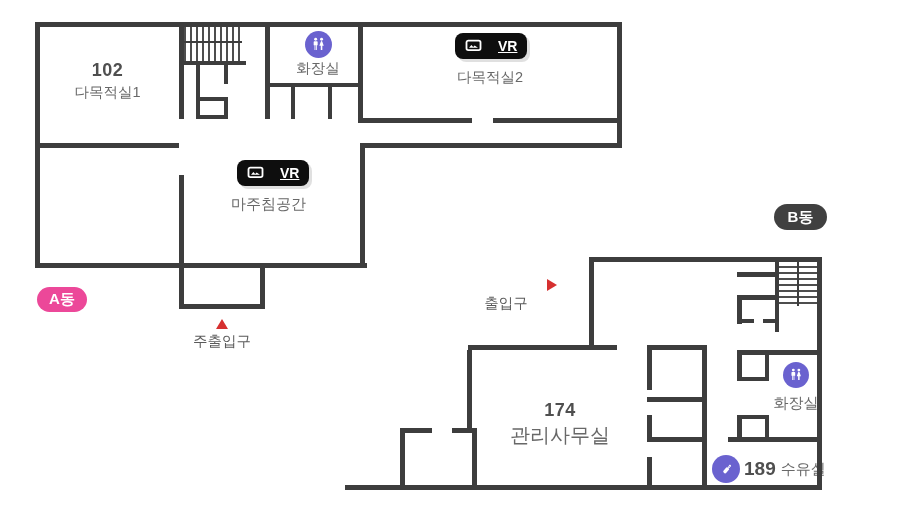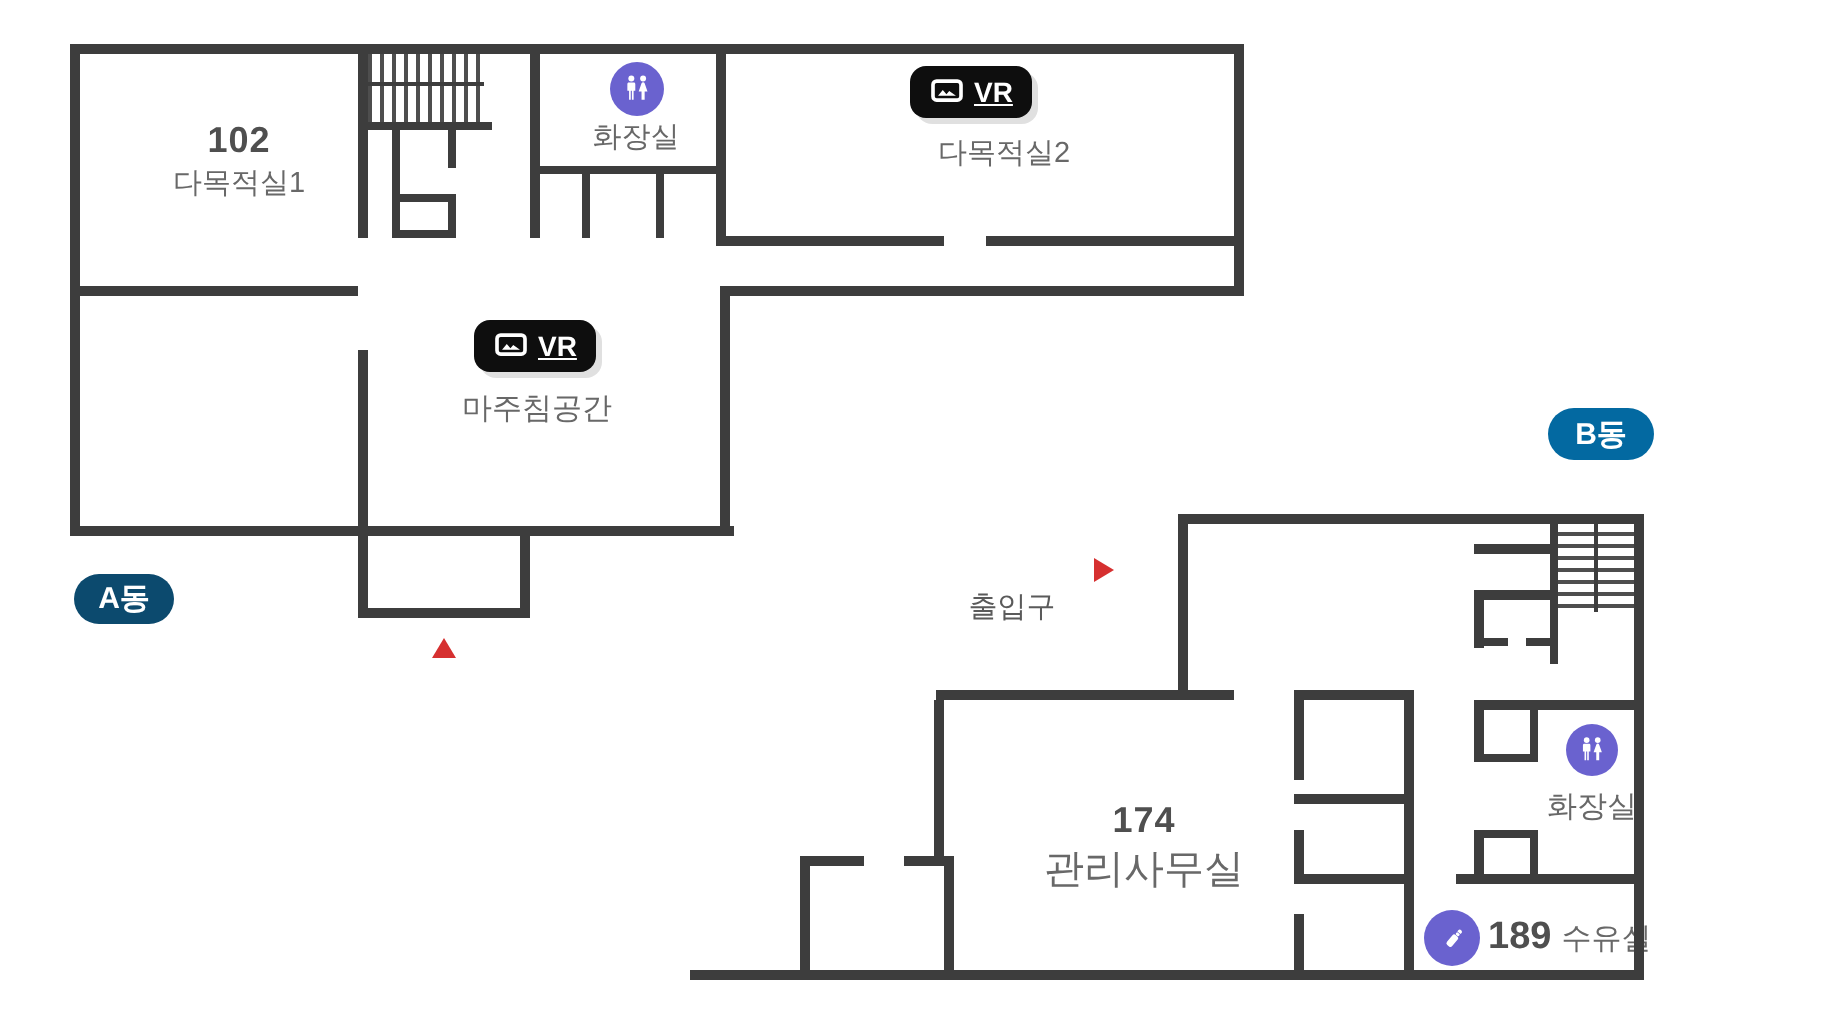--- a/index.html
+++ b/index.html
@@ -3,31 +3,31 @@
 <meta charset="utf-8">
 <style>
   html,body{margin:0;padding:0;background:#ffffff;}
   .plan{position:relative;width:912px;height:513px;background:#fff;overflow:hidden;
         font-family:"Liberation Sans","DejaVu Sans",sans-serif;}
   .wall{position:absolute;background:#3d3d3d;}
   .stairs-v{position:absolute;left:184px;top:24px;width:58px;height:38px;
     background:repeating-linear-gradient(90deg,#4e4e4e 0,#4e4e4e 2px,transparent 2px,transparent 6px);}
   .stairs-h{position:absolute;left:779px;top:260px;width:38px;height:46px;
     background:repeating-linear-gradient(180deg,#4e4e4e 0,#4e4e4e 2px,transparent 2px,transparent 6px);}
-  .room-label{position:absolute;text-align:center;line-height:1.15;margin-left:12px;}
+  .room-label{position:absolute;text-align:center;line-height:1.15;}
   .room-num{font-size:18px;font-weight:700;color:#4f4f4f;letter-spacing:.5px;}
   .room-name{font-size:14.5px;color:#686868;margin-top:3px;}
   .solo-name{position:absolute;text-align:center;font-size:15px;color:#686868;}
   .vr-badge{position:absolute;height:26px;background:#0e0e0e;border-radius:8px;color:#fff;
-    display:flex;align-items:center;gap:5px;padding:0 10px;box-sizing:border-box;
+    display:flex;align-items:center;gap:16px;padding:0 10px;box-sizing:border-box;
     font-size:14px;font-weight:700;box-shadow:3px 3px 0 rgba(0,0,0,.12);cursor:pointer;text-decoration:underline;}
   .pill{position:absolute;border-radius:14px;color:#fff;font-size:15px;font-weight:700;
     display:flex;align-items:center;justify-content:center;}
-  .pill-a{left:37px;top:287px;width:50px;height:25px;background:#0c4a6e;}
-  .pill-b{left:774px;top:204px;width:53px;height:26px;background:#0369a1;}
+  .pill-a{left:37px;top:287px;width:50px;height:25px;background:#ec4899;}
+  .pill-b{left:774px;top:204px;width:53px;height:26px;background:#404040;}
   .icon-circle{position:absolute;border-radius:50%;background:#6a62cf;display:flex;
     align-items:center;justify-content:center;}
   .tri-up{position:absolute;width:0;height:0;border-left:6px solid transparent;
     border-right:6px solid transparent;border-bottom:10px solid #d63030;}
   .tri-right{position:absolute;width:0;height:0;border-top:6px solid transparent;
     border-bottom:6px solid transparent;border-left:10px solid #d63030;}
   .entrance-label{position:absolute;text-align:center;font-size:14.5px;color:#5a5a5a;}
   .num-inline{position:absolute;display:flex;align-items:center;gap:5px;}
   .num-inline .n{font-size:19px;font-weight:700;color:#4f4f4f;}
   .num-inline .t{font-size:15px;color:#686868;}
@@ -72,20 +72,21 @@
   <div class="vr-badge" style="left:237px;top:160px">
     <svg width="17" height="14" viewBox="0 0 24 20">
       <rect x="2" y="2.2" width="20" height="13.6" rx="2.6" fill="none" stroke="#fff" stroke-width="2.6"></rect>
       <path d="M5.6 12.6l3.4-4 2.6 3 2-2.4 4.8 3.4z" fill="#fff"></path>
     </svg>
     <span>VR</span>
   </div>
   <div class="solo-name" style="left:198px;top:195px;width:141px">마주침공간</div>
 
   <div class="tri-up" style="left:216px;top:319px"></div>
+  <div class="entrance-label" style="left:172px;top:332px;width:100px">주출입구</div>
 
   <div class="pill pill-b">B동</div>
 
   <div class="tri-right" style="left:547px;top:279px"></div>
   <div class="entrance-label" style="left:470px;top:294px;width:72px">출입구</div>
 
   <div class="room-label" style="left:490px;top:400px;width:140px">
     <div class="room-num">174</div>
     <div class="room-name" style="font-size:20px">관리사무실</div>
   </div>

